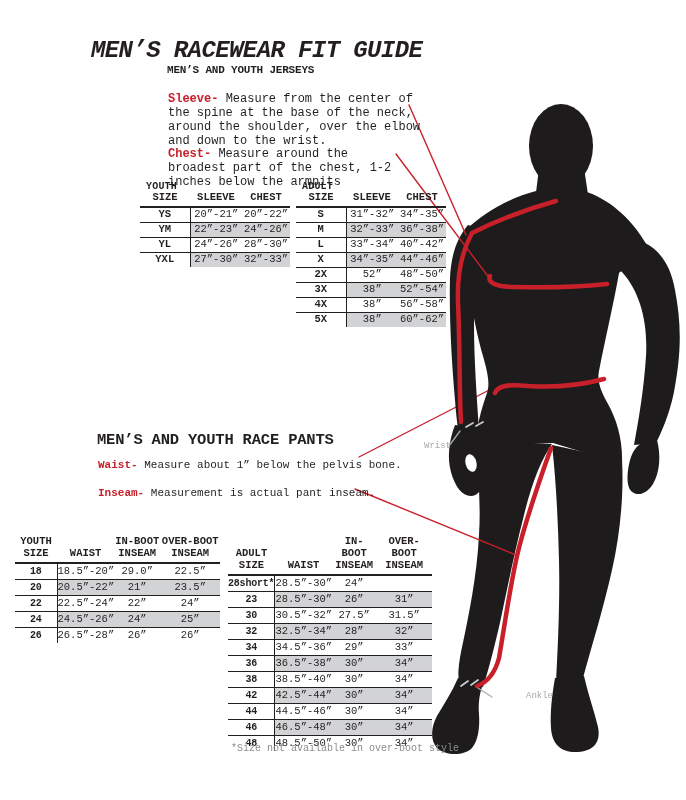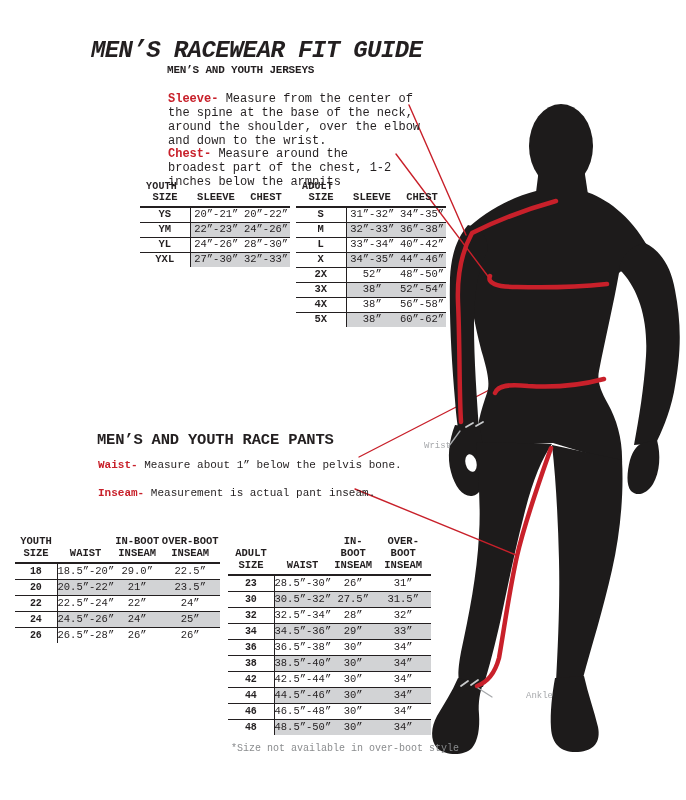--- a/index.html
+++ b/index.html
@@ -361,20 +361,26 @@
               <span class="hl">INSEAM</span>
             </th>
           <th>
               <span class="hl">OVER-BOOT</span>
               <span class="hl">INSEAM</span>
             </th>
         </tr>
       </thead>
       <tbody>
 
+          <tr>
+            <td class="size">28short*</td>
+            <td>28.5”-30”</td>
+            <td>24”</td>
+            <td></td>
+          </tr>
 
           <tr>
             <td class="size">23</td>
             <td>28.5”-30”</td>
             <td>26”</td>
             <td>31”</td>
           </tr>
 
           <tr>
             <td class="size">30</td>

